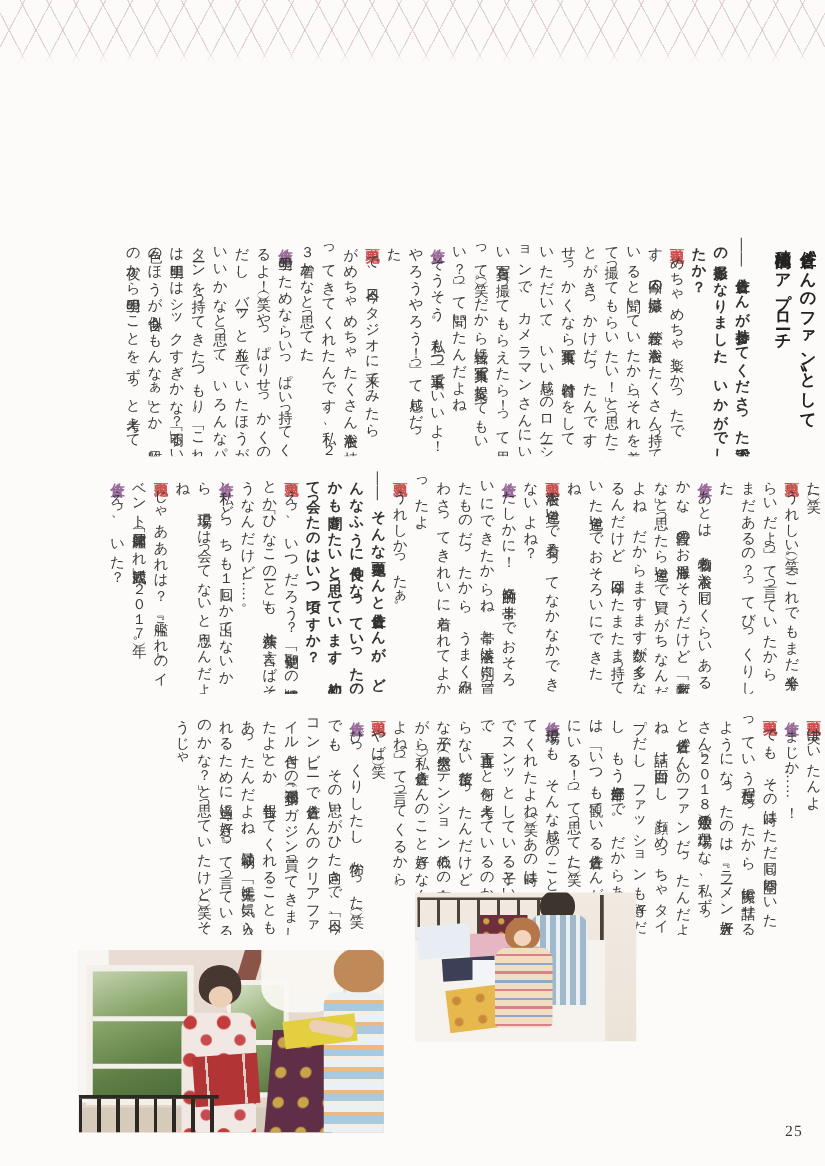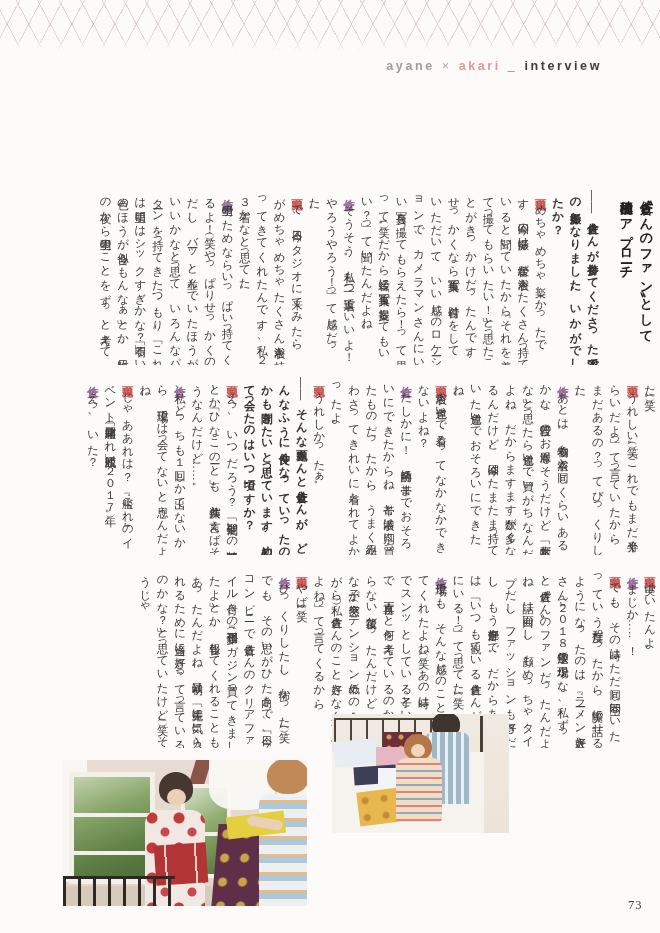--- a/index.html
+++ b/index.html
@@ -114,21 +114,20 @@
   
   .pageno{ position:absolute; left:628px; top:898px; font-size:12.5px; color:#3a3a3a; letter-spacing:1px; }
 </style>
 </head>
 <body>
 
 <div class="page">
 
   <div class="lattice"></div>
 
-  <div class="masthead"><span class="m-ayane">ayane</span><span class="m-x">×</span><span class="m-akari">akari</span><span class="m-us">_</span><span class="m-interview">interview</span></div>
 
   <div class="article">
     <div class="band b1">
       <div class="headline">
         <div>〝佐倉さんのファン〟として</div>
         <div>積極的にアプローチ</div>
       </div>
     <p class="turn q">——佐倉さんが持参してくださった浴衣での撮影となりました。いかがでしたか？</p>
         <p class="turn"><span class="spk kito">鬼頭</span>めちゃめちゃ楽しかったです。今回の撮影は、綾音が浴衣をたくさん持っていると聞いていたから「それを着て撮ってもらいたい！」と思ったことがきっかけだったんです。せっかくなら写真集で、着付けをしていただいて、いい感じのロケーションで、カメラマンさんにいい写真を撮ってもらえたら！って思って（笑）。だから綾音に「写真集で提案してもいい？」って聞いたんだよね。</p>
         <p class="turn"><span class="spk sakura">佐倉</span>そうそう。私も二つ返事で「いいよ！　やろうやろう！」って感じだった。</p>
@@ -199,15 +198,15 @@
     <div class="rp-f5"></div>
     <div class="rp-blanket"></div>
     <div class="rp-hair2"></div>
     <div class="rp-shirt"></div>
     <div class="rp-arm"></div>
     <div class="rp-hair1"></div>
     <div class="rp-face1"></div>
     <div class="rp-dress1"></div>
   </div>
 
-  <div class="pageno">73</div>
+  <div class="pageno">25</div>
 
 </div>
 
 </body></html>

